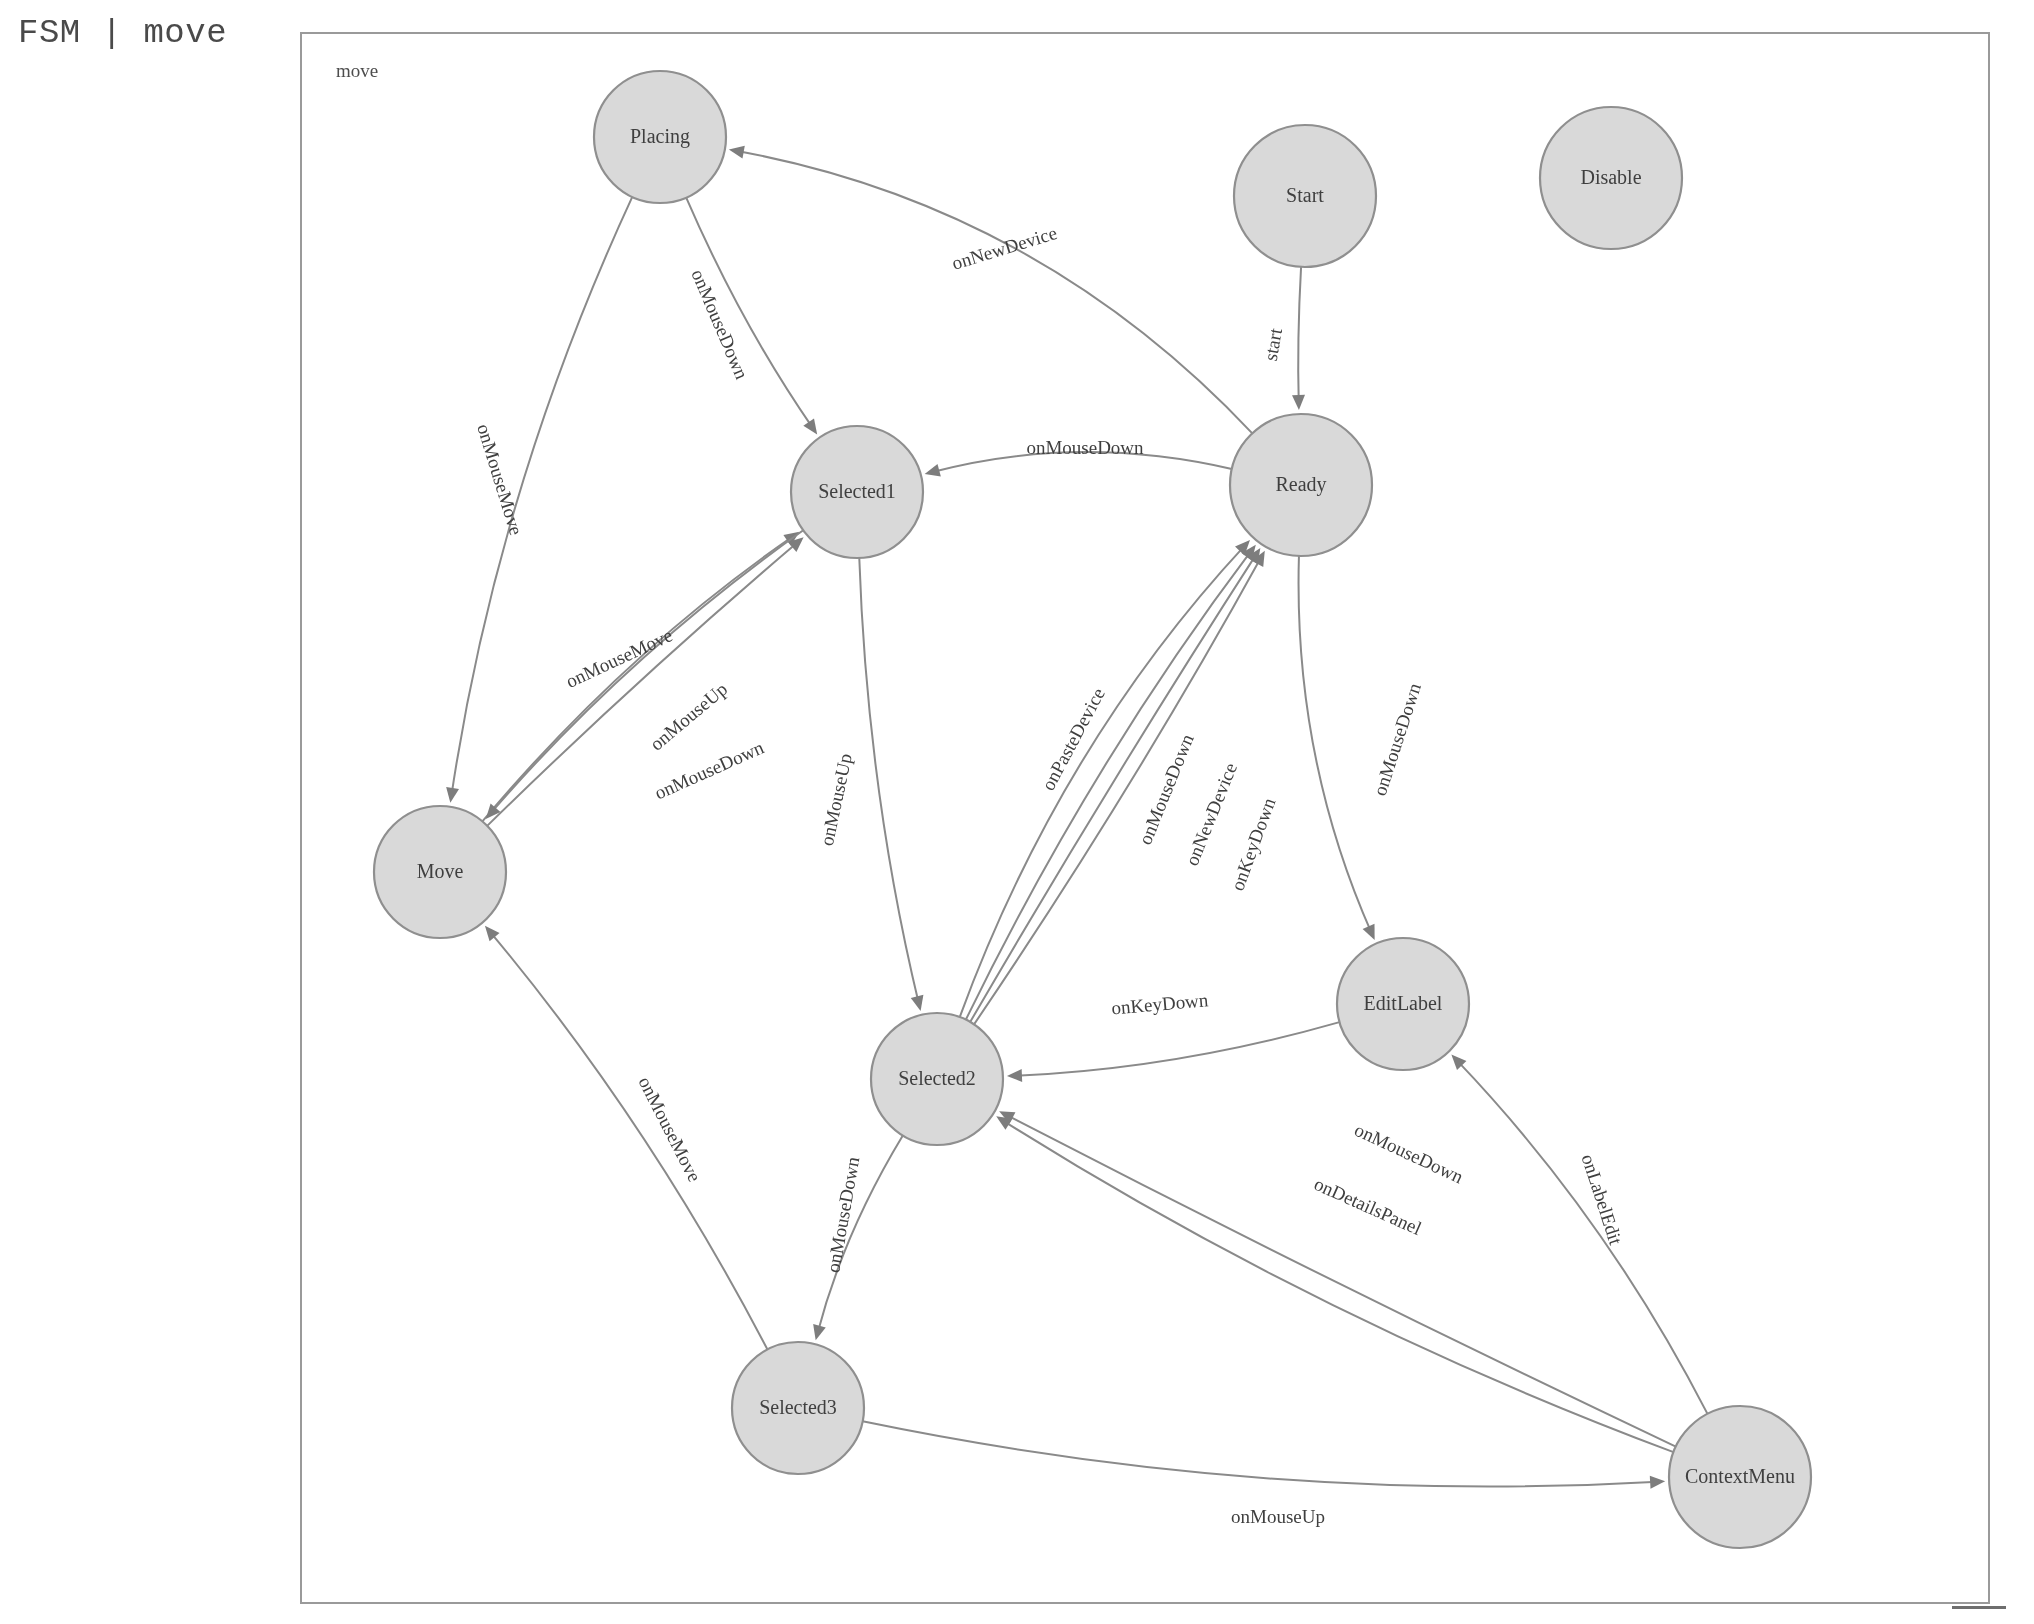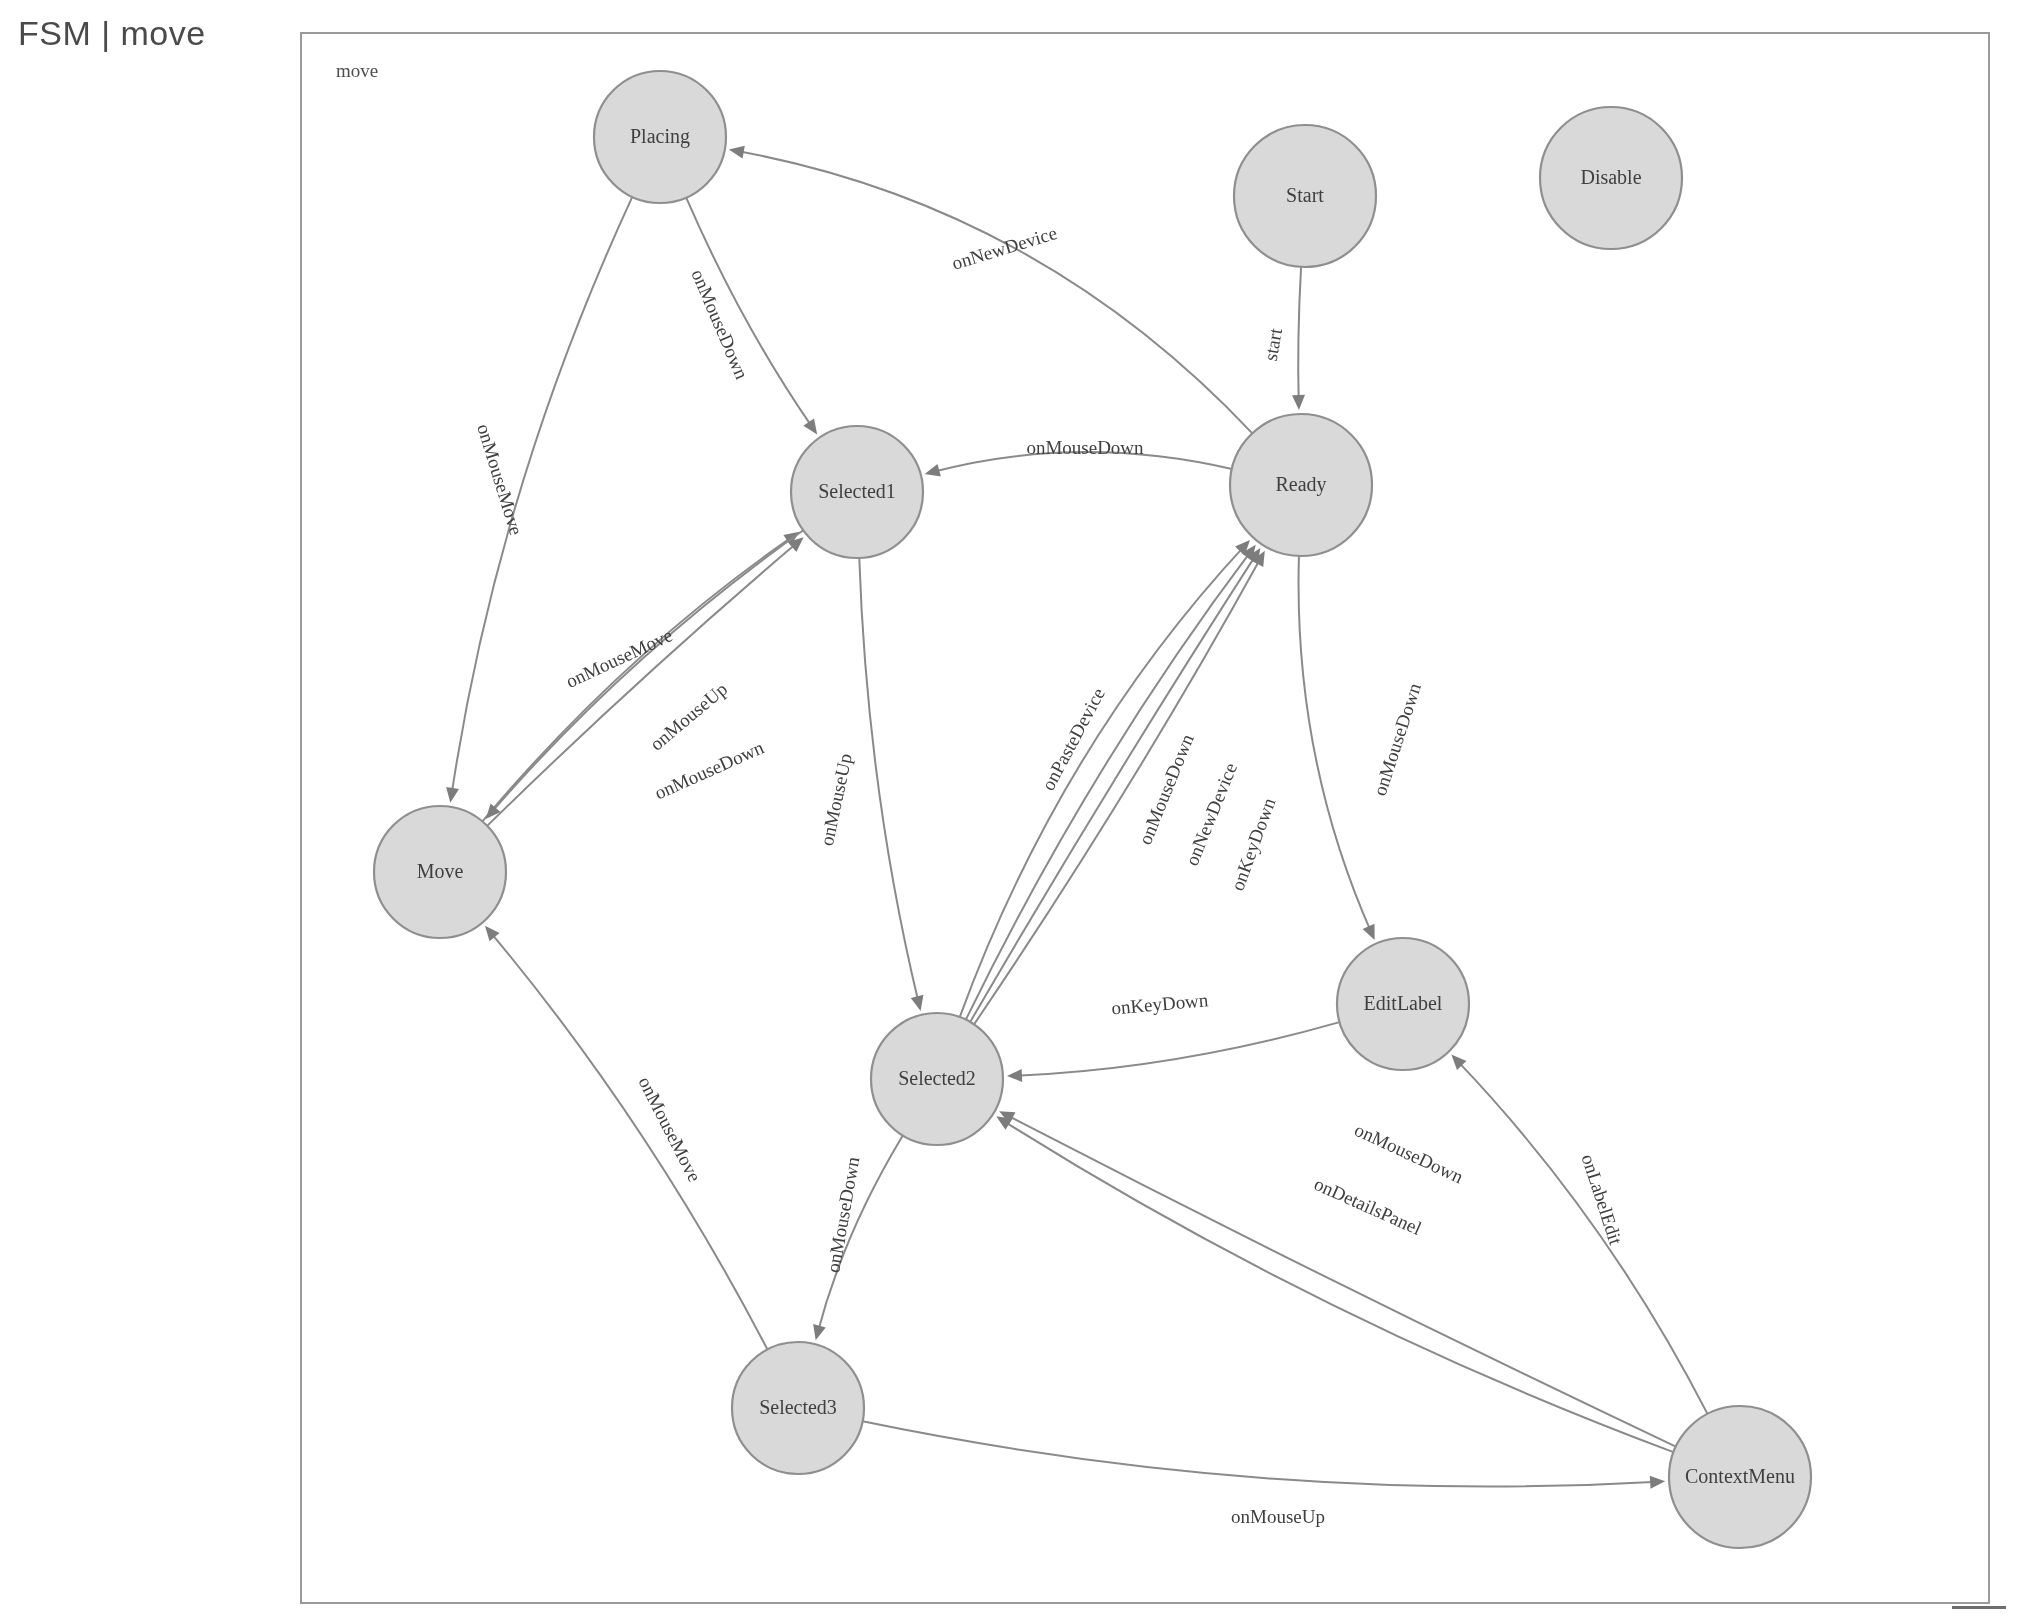--- a/index.html
+++ b/index.html
@@ -13,21 +13,21 @@
     font-family: "Liberation Serif", serif;
     position: relative;
     overflow: hidden;
   }
   #page-title {
     position: absolute;
     left: 18px;
     top: 14px;
     font-size: 34px;
     color: #4a4a4a;
-    font-family: Liberation Sans, sans-serif;
+    font-family: Liberation Mono, monospace;
     letter-spacing: 0.5px;
     white-space: nowrap;
   }
   #diagram-frame {
     position: absolute;
     left: 300px;
     top: 32px;
     width: 1690px;
     height: 1572px;
     border: 2px solid #9a9a9a;

